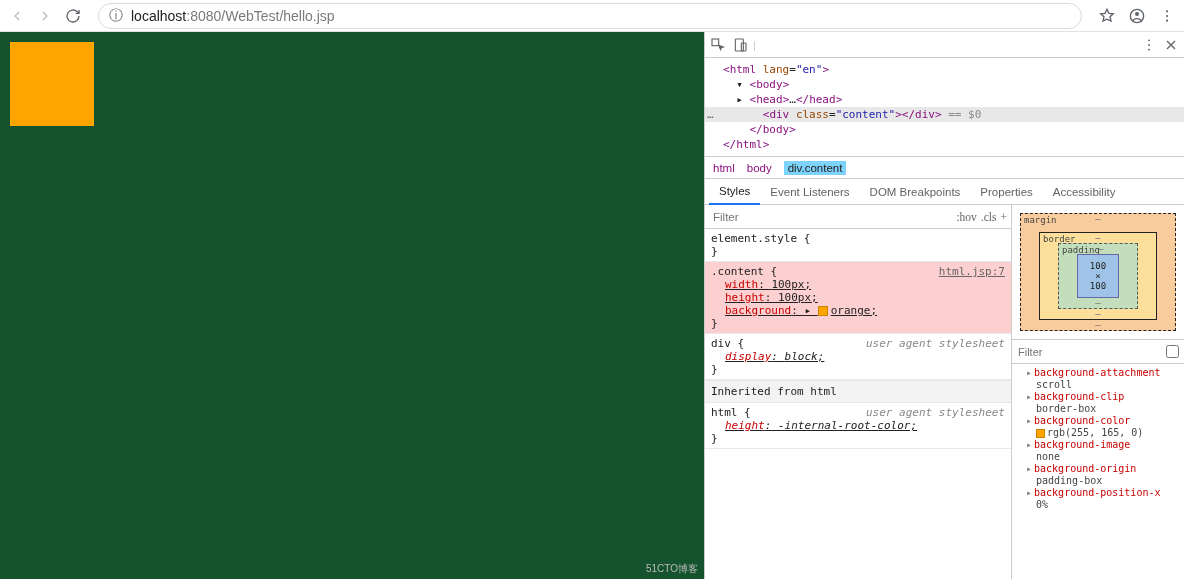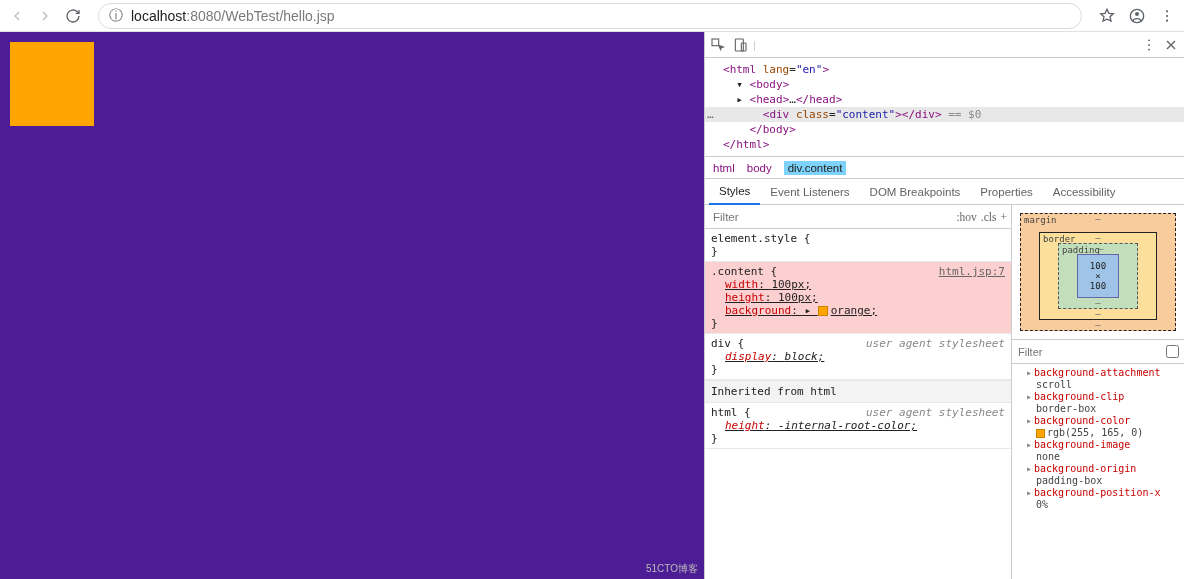--- a/index.html
+++ b/index.html
@@ -6,21 +6,21 @@
 body { font-family: -apple-system, "Segoe UI", Arial, sans-serif; font-size: 12px; color: #222; background: #fff; width: 1184px; height: 579px; overflow: hidden; display: flex; flex-direction: column; }
 .toolbar { height: 32px; display: flex; align-items: center; border-bottom: 1px solid #e0e0e0; padding: 0 6px; gap: 6px; }
 .tb-icon { width: 22px; height: 22px; display: flex; align-items: center; justify-content: center; color: #5f6368; border-radius: 50%; cursor: pointer; }
 .tb-icon.disabled { color: #bdbdbd; }
 .omnibox { flex: 1; display: flex; align-items: center; height: 26px; border: 1px solid #dcdcdc; border-radius: 16px; padding: 0 10px; gap: 8px; margin: 0 8px; }
 .omnibox .info { font-family: Arial; color: #5f6368; font-size: 14px; }
 .url-host { font-size: 14px; color: #222; }
 .url-rest { font-size: 14px; color: #7a7a7a; }
 .right-icons { display: flex; gap: 8px; align-items: center; margin-left: auto; }
 .main { flex: 1; display: flex; min-height: 0; }
-.page { flex: 1; background: #4c1d95; position: relative; }
+.page { flex: 1; background: #14532d; position: relative; }
 .orange-box { position: absolute; left: 10px; top: 10px; width: 84px; height: 84px; background: orange; }
 .devtools { width: 480px; border-left: 1px solid #ccc; display: flex; flex-direction: column; background: #fff; font-size: 11.5px; }
 .dt-top { height: 26px; display: flex; align-items: center; border-bottom: 1px solid #ccc; padding: 0 4px; gap: 4px; }
 .dt-ico { width: 18px; height: 18px; display: flex; align-items: center; justify-content: center; color: #646464; }
 .dt-tabs { display: flex; gap: 0; height: 100%; margin-left: 8px; }
 .dt-tab { padding: 0 10px; display: flex; align-items: center; color: #5f6368; cursor: pointer; }
 .dt-tab.active { color: #202124; border-bottom: 2px solid #1a73e8; margin-bottom: -1px; }
 .dt-top .spacer { flex: 1; }
 .dom-panel { font-family: Menlo, Consolas, monospace; font-size: 11px; padding: 4px 0; border-bottom: 1px solid #ccc; }
 .dom-line { padding: 1px 8px 1px 18px; white-space: pre; }

